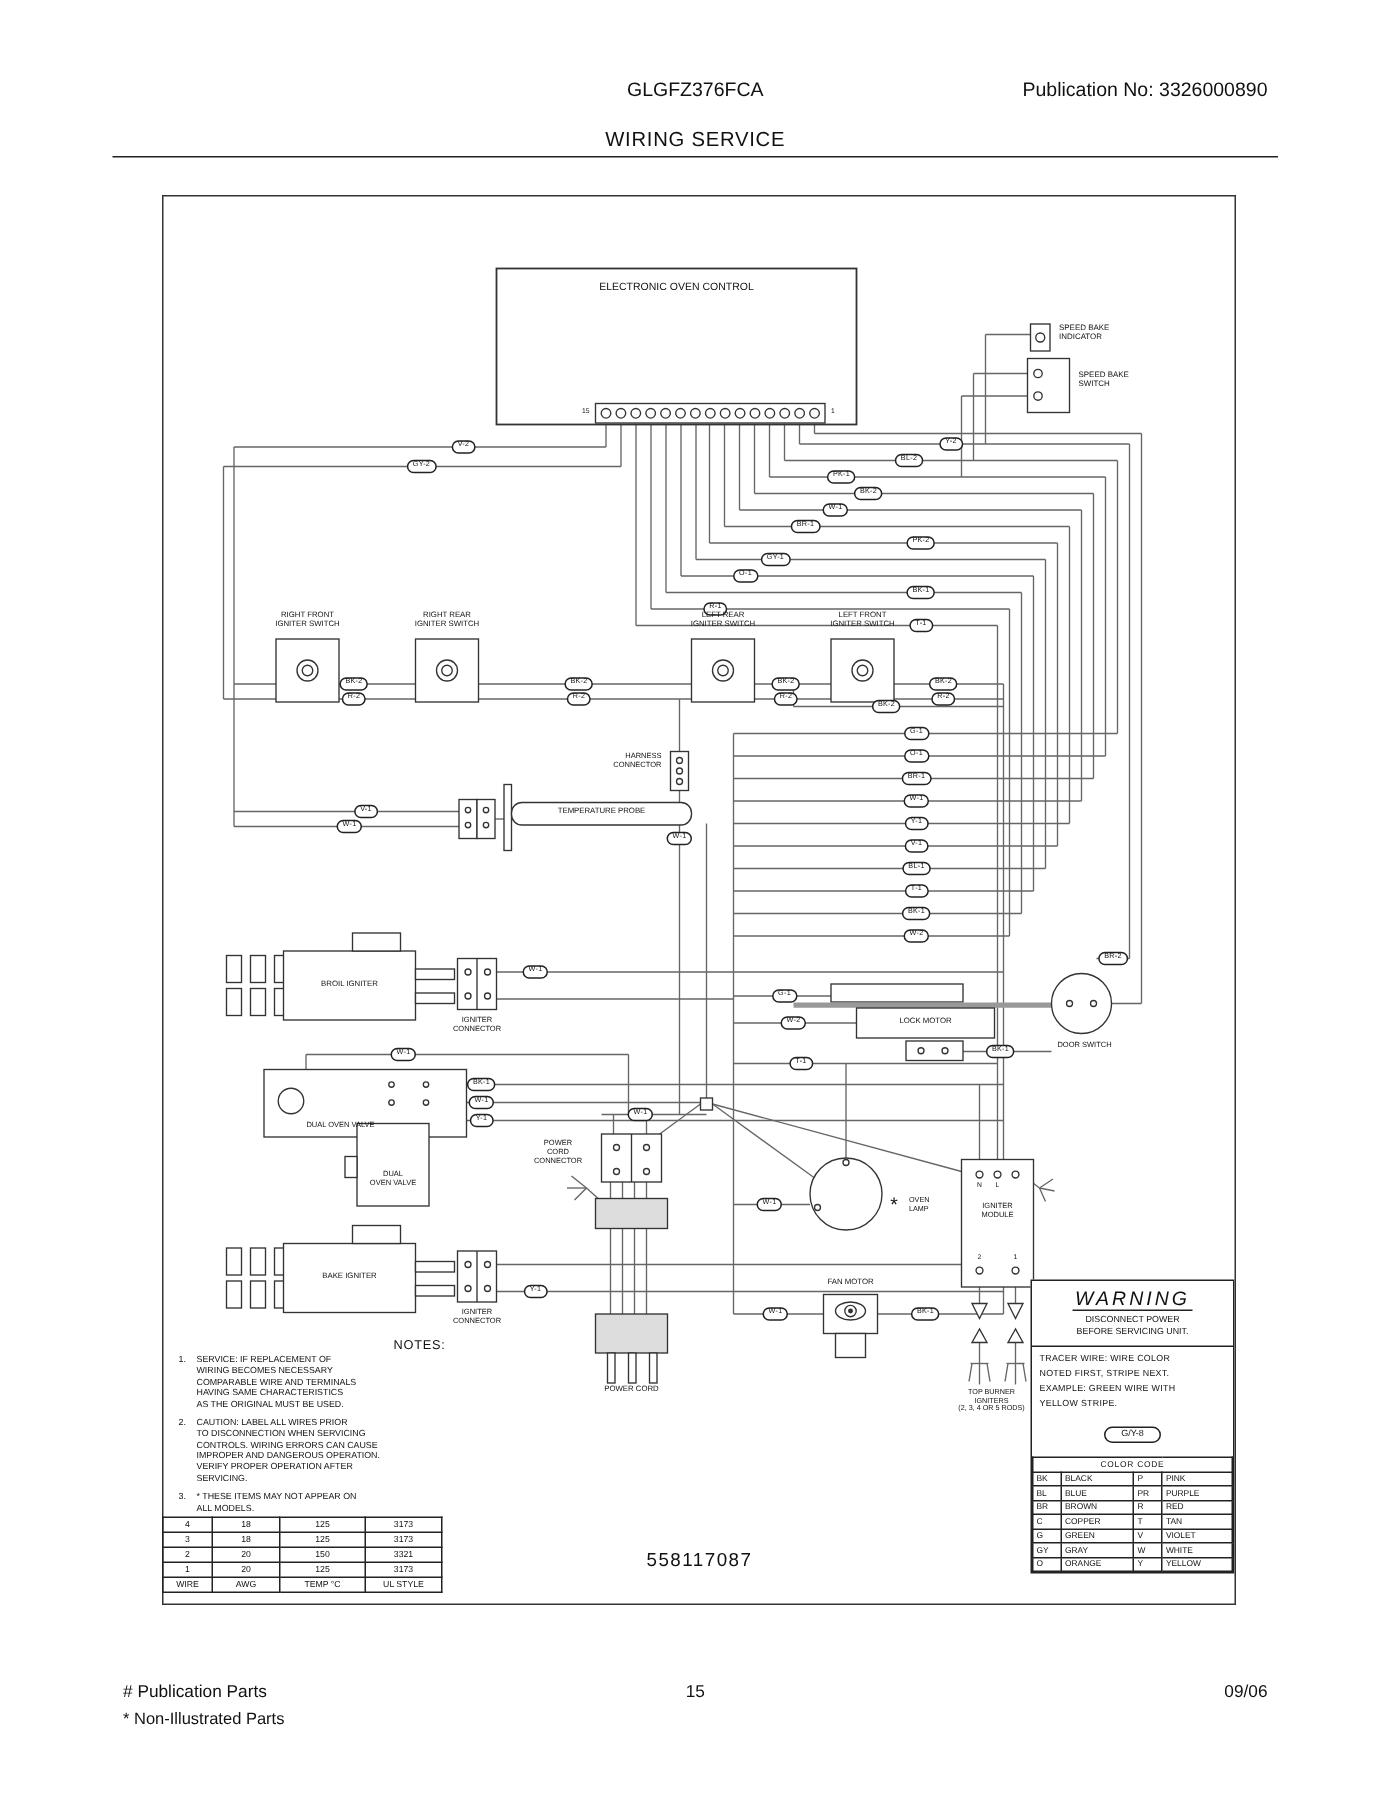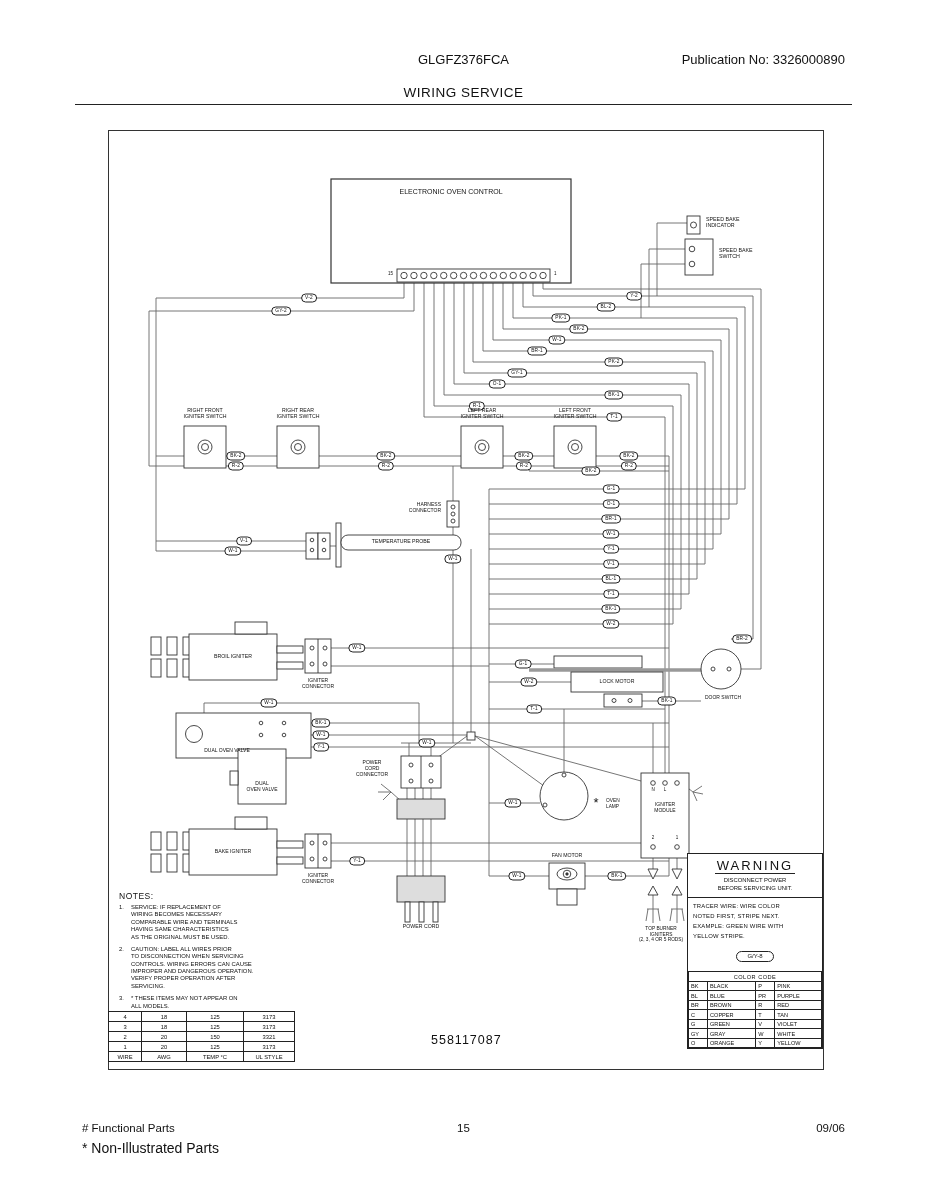--- a/index.html
+++ b/index.html
@@ -16,51 +16,51 @@
   #frame svg{position:absolute;left:0;top:0;}
   .wire-label{position:absolute;transform:translate(-50%,-50%);background:#fff;
     border:1px solid #222;border-radius:7px;font-size:4.8px;line-height:6.8px;height:7px;
     padding:0 3px;white-space:nowrap;letter-spacing:.2px;}
   .dtext{position:absolute;white-space:pre-line;font-size:5.3px;line-height:1.18;
     text-align:center;transform:translate(-50%,0);color:#111;}
   .dtext.left{transform:none;text-align:left;}
   .dtext.right{transform:translate(-100%,0);text-align:right;}
   
   #notes{left:10px;top:760px;width:178px;}
-  #notes h3{margin:0 0 3px 0;font-size:8.5px;font-weight:normal;letter-spacing:.5px;}
+  #notes h3{margin:0 0 3px 0;font-size:8.5px;font-weight:normal;letter-spacing:.5px;text-align:right;}
   .note-item{display:flex;margin-bottom:5px;font-size:5.9px;line-height:1.25;}
   .note-num{width:12px;flex:none;}
   .note-text{white-space:pre-line;}
   
   #wiretable{left:-1px;top:880px;border-collapse:collapse;}
   #wiretable td{border:1px solid #222;font-size:5.8px;text-align:center;
     padding:1px 2px;height:7px;}
   #wiretable td:nth-child(1){width:28px;}
   #wiretable td:nth-child(2){width:40px;}
   #wiretable td:nth-child(3){width:52px;}
   #wiretable td:nth-child(4){width:46px;}
   
   #partnum{left:322px;top:902px;font-size:12.5px;letter-spacing:1px;}
   
   #warnbox{left:578px;top:722px;width:134px;border:1.2px solid #222;background:#fff;}
-  .warn-title{text-align:center;font-size:13px;letter-spacing:2px;margin-top:4px;}
+  .warn-title{text-align:center;font-size:13px;letter-spacing:2px;margin-top:4px;font-style:italic;}
   .warn-title span{border-bottom:1.5px solid #222;padding:0 2px;}
   .warn-sub{text-align:center;font-size:5.9px;line-height:1.3;margin:4px 2px 5px;white-space:pre-line;}
   .warn-sec{border-top:1.1px solid #222;padding:4px 5px 5px;}
   .warn-tracer{font-size:5.9px;line-height:1.65;white-space:pre-line;letter-spacing:.2px;}
   .warn-oval-wrap{text-align:center;margin:3px 0 4px;}
   .warn-oval{display:inline-block;border:1px solid #222;border-radius:8px;
     font-size:6px;padding:0 10px;line-height:9px;}
   #colortable{border-collapse:collapse;width:100%;margin-top:0px;}
   #colortable td{border:1px solid #222;font-size:5.6px;padding:0.5px 2px;height:7.5px;}
   #colortable .cc-title{text-align:center;letter-spacing:.5px;}
   #colortable td:nth-child(1),#colortable td:nth-child(3){width:14px;}
   
   .foot-left1{left:82px;top:1122px;font-size:11.5px;}
-  .foot-left2{left:82px;top:1140px;font-size:14px;}
+  .foot-left2{left:82px;top:1140px;font-size:11px;}
   .foot-center{left:0;right:0;top:1122px;text-align:center;font-size:11.5px;}
   .foot-right{right:82px;top:1122px;font-size:11.5px;}
 </style>
 </head>
 <body>
 
 <div class="abs model">GLGFZ376FCA</div>
 <div class="abs pub">Publication No: 3326000890</div>
 <div class="abs title">WIRING SERVICE</div>
 <div class="abs hr"></div>
@@ -597,16 +597,16 @@
             <td>O</td>
             <td>ORANGE</td>
             <td>Y</td>
             <td>YELLOW</td>
           </tr>
         </tbody>
       </table>
   </div>
 </div>
 
-<div class="abs foot-left1"># Functional Parts</div>
+<div class="abs foot-left1"># Publication Parts</div>
 <div class="abs foot-left2">* Non-Illustrated Parts</div>
 <div class="abs foot-center">15</div>
 <div class="abs foot-right">09/06</div>
 
 </body></html>

